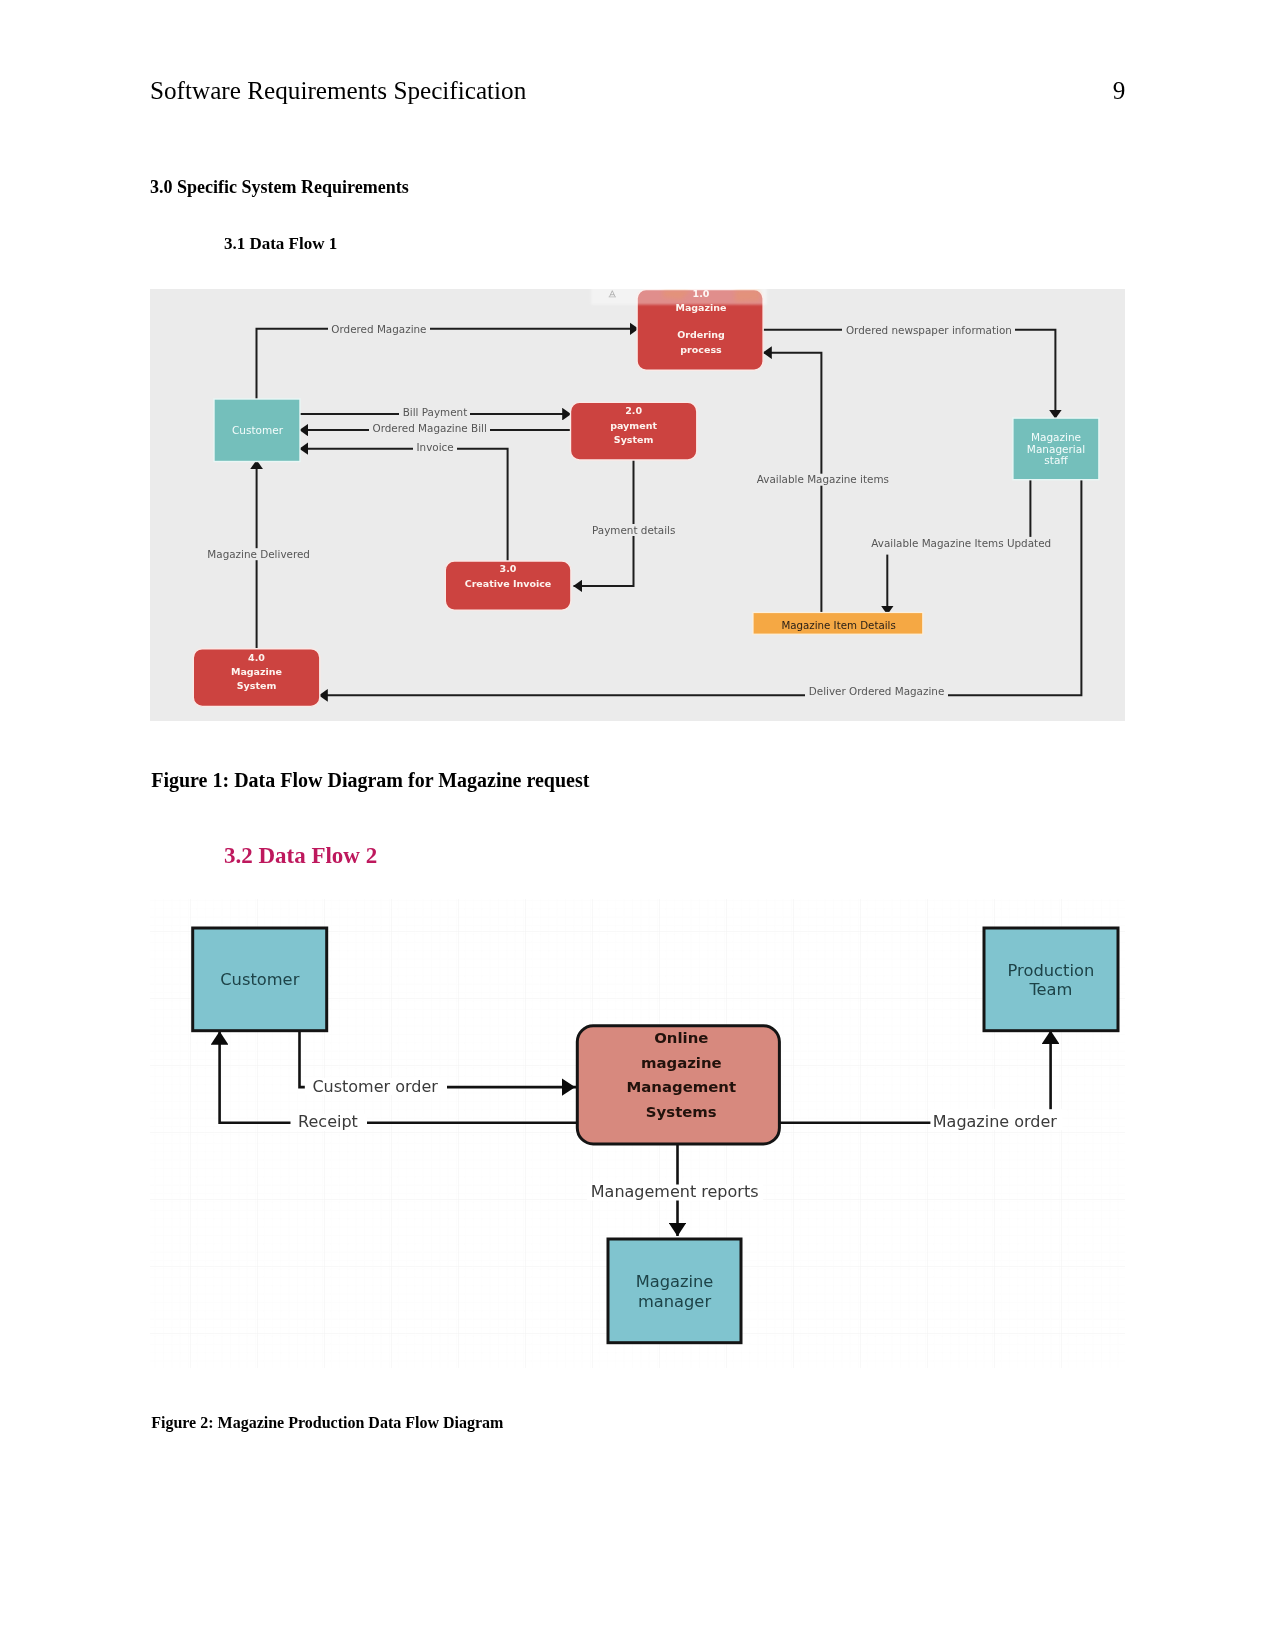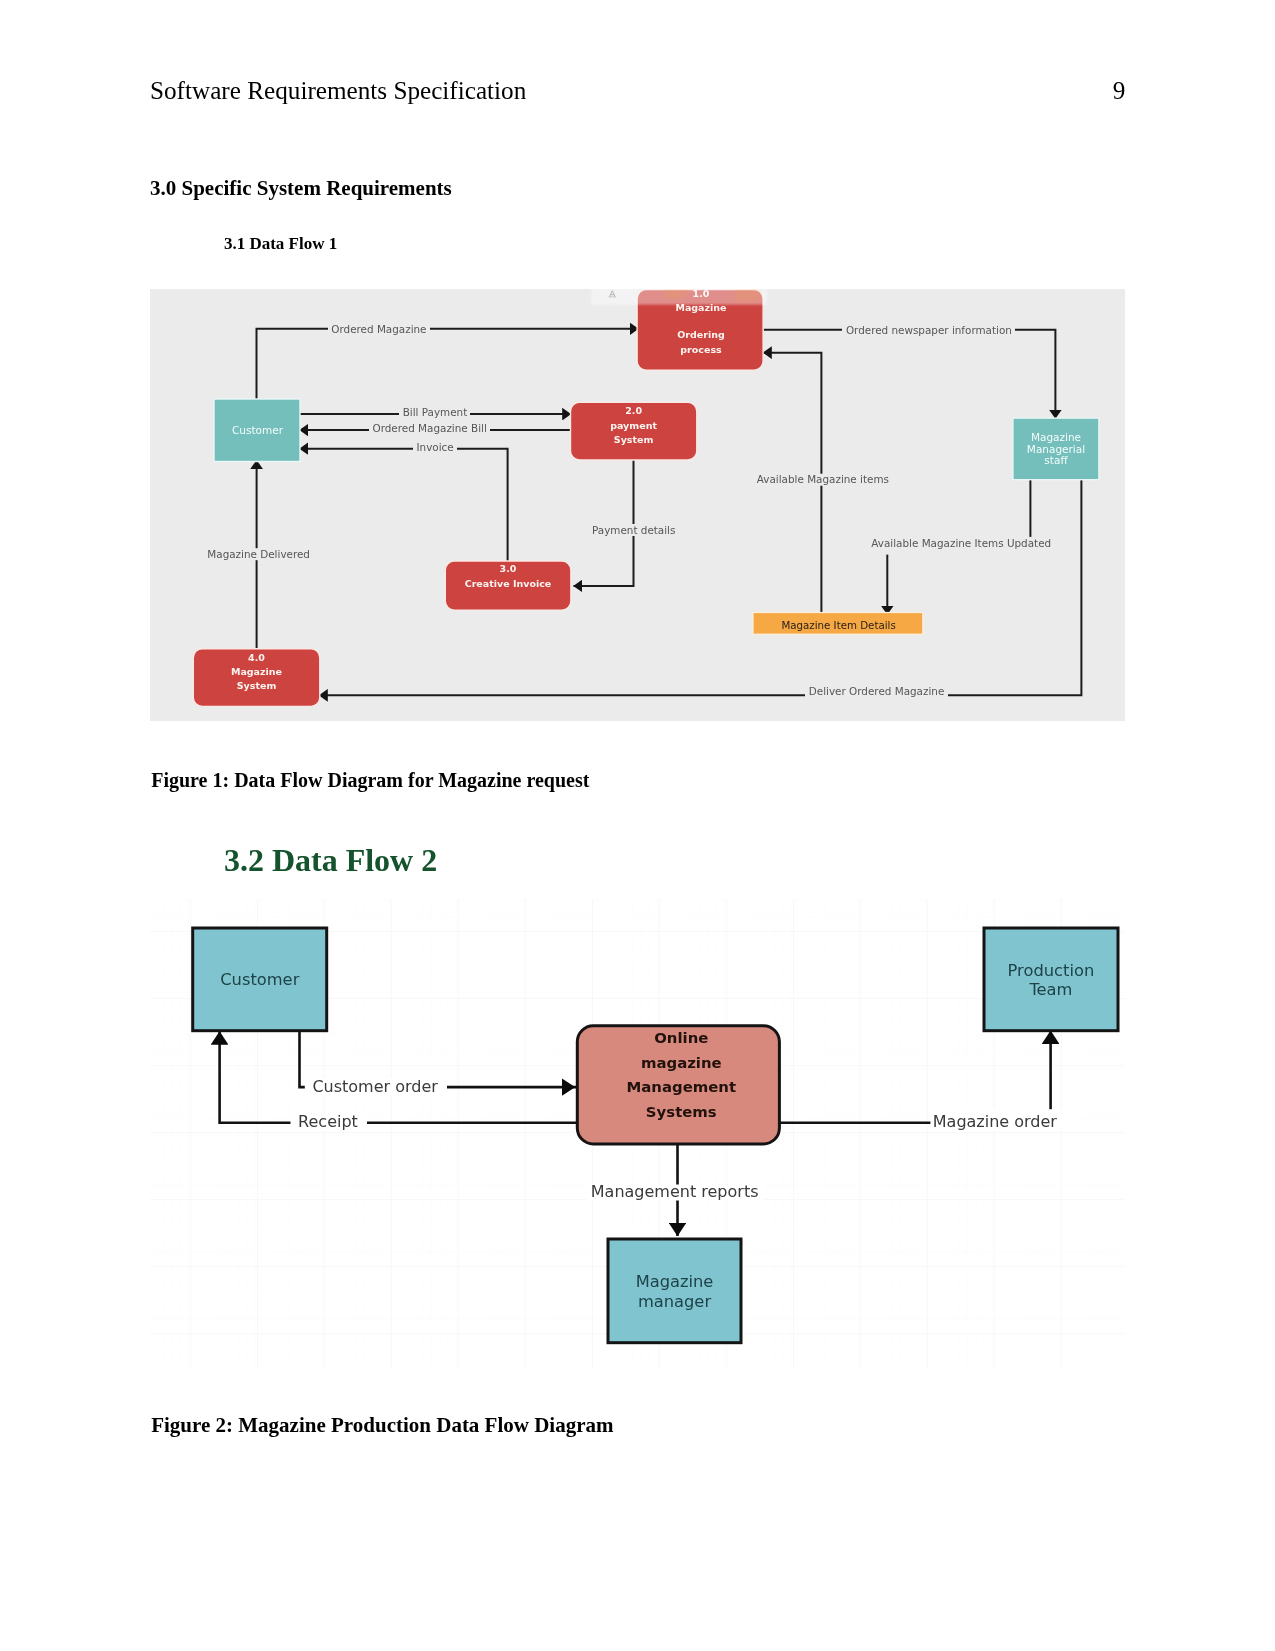--- a/index.html
+++ b/index.html
@@ -1,25 +1,25 @@
 <!DOCTYPE html>
 <html><head>
 <meta charset="utf-8">
 <title>Software Requirements Specification</title>
 <style>
   html,body{margin:0;padding:0;}
   body{width:1275px;height:1651px;background:#ffffff;font-family:"Liberation Serif",serif;overflow:hidden;position:relative;-webkit-font-smoothing:antialiased;}
   .page{position:absolute;left:0;top:0;width:1140px;height:1651px;}
   .hdr{position:absolute;left:150px;top:77.8px;font-size:25.2px;line-height:1;color:#000;}
   .pageno{position:absolute;left:1112.8px;top:77.8px;font-size:25.2px;line-height:1;color:#000;}
-  .h1{position:absolute;left:150px;top:177.6px;font-size:21px;line-height:1;font-weight:bold;color:#000;}
+  .h1{position:absolute;left:150px;top:177.6px;font-size:18px;line-height:1;font-weight:bold;color:#000;}
   .h2a{position:absolute;left:223.9px;top:234.7px;font-size:17px;line-height:1;font-weight:bold;color:#000;}
-  .h2b{position:absolute;left:223.9px;top:843.9px;font-size:32px;line-height:1;font-weight:bold;color:#14532d;}
+  .h2b{position:absolute;left:223.9px;top:843.9px;font-size:23px;line-height:1;font-weight:bold;color:#be185d;}
   .cap1{position:absolute;left:151.2px;top:769.7px;font-size:20px;line-height:1;font-weight:bold;color:#000;}
-  .cap2{position:absolute;left:151.2px;top:1414.6px;font-size:21px;line-height:1;font-weight:bold;color:#000;}
+  .cap2{position:absolute;left:151.2px;top:1414.6px;font-size:16px;line-height:1;font-weight:bold;color:#000;}
   .fig1{position:absolute;left:150px;top:289px;width:975px;height:432px;}
   .fig2{position:absolute;left:150px;top:895px;width:975px;height:487px;}
   svg{display:block;shape-rendering:geometricPrecision;}
   svg text{-webkit-font-smoothing:antialiased;}
   .f1lab{font-family:"DejaVu Sans",sans-serif;font-size:10.4px;fill:#565656;}
   .f1proc{font-family:"DejaVu Sans",sans-serif;font-size:9.5px;font-weight:bold;fill:#fdf4ef;}
   .f1ent{font-family:"DejaVu Sans",sans-serif;font-size:10.5px;fill:#f4fcfb;}
   .f1store{font-family:"DejaVu Sans",sans-serif;font-size:10.25px;fill:#2b2118;}
   .f2lab{font-family:"DejaVu Sans",sans-serif;font-size:16px;fill:#3a3a3a;}
   .f2ent{font-family:"DejaVu Sans",sans-serif;font-size:16.3px;fill:#1d4348;}

